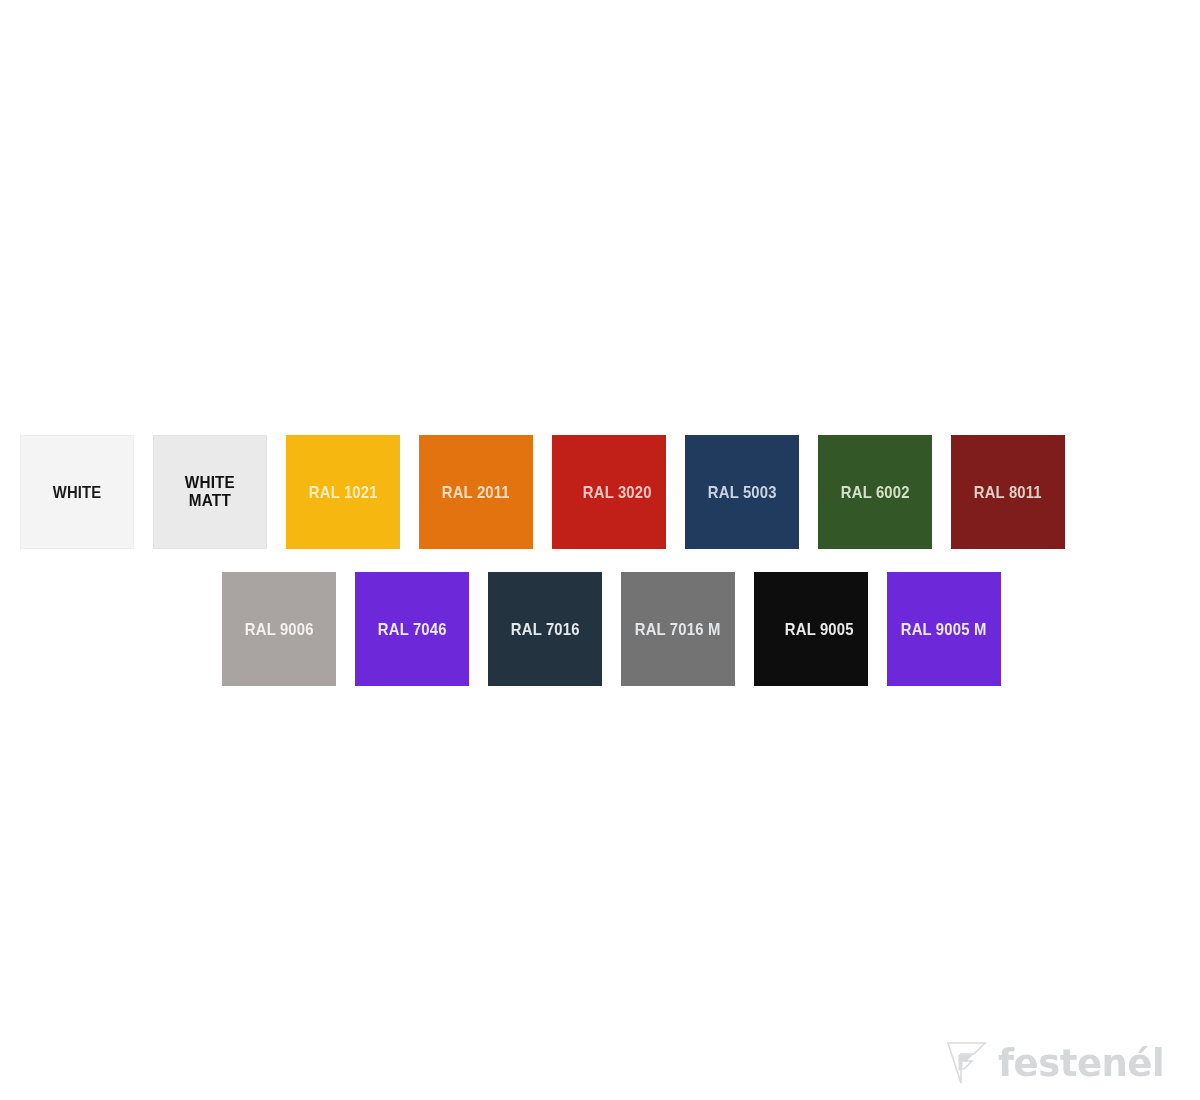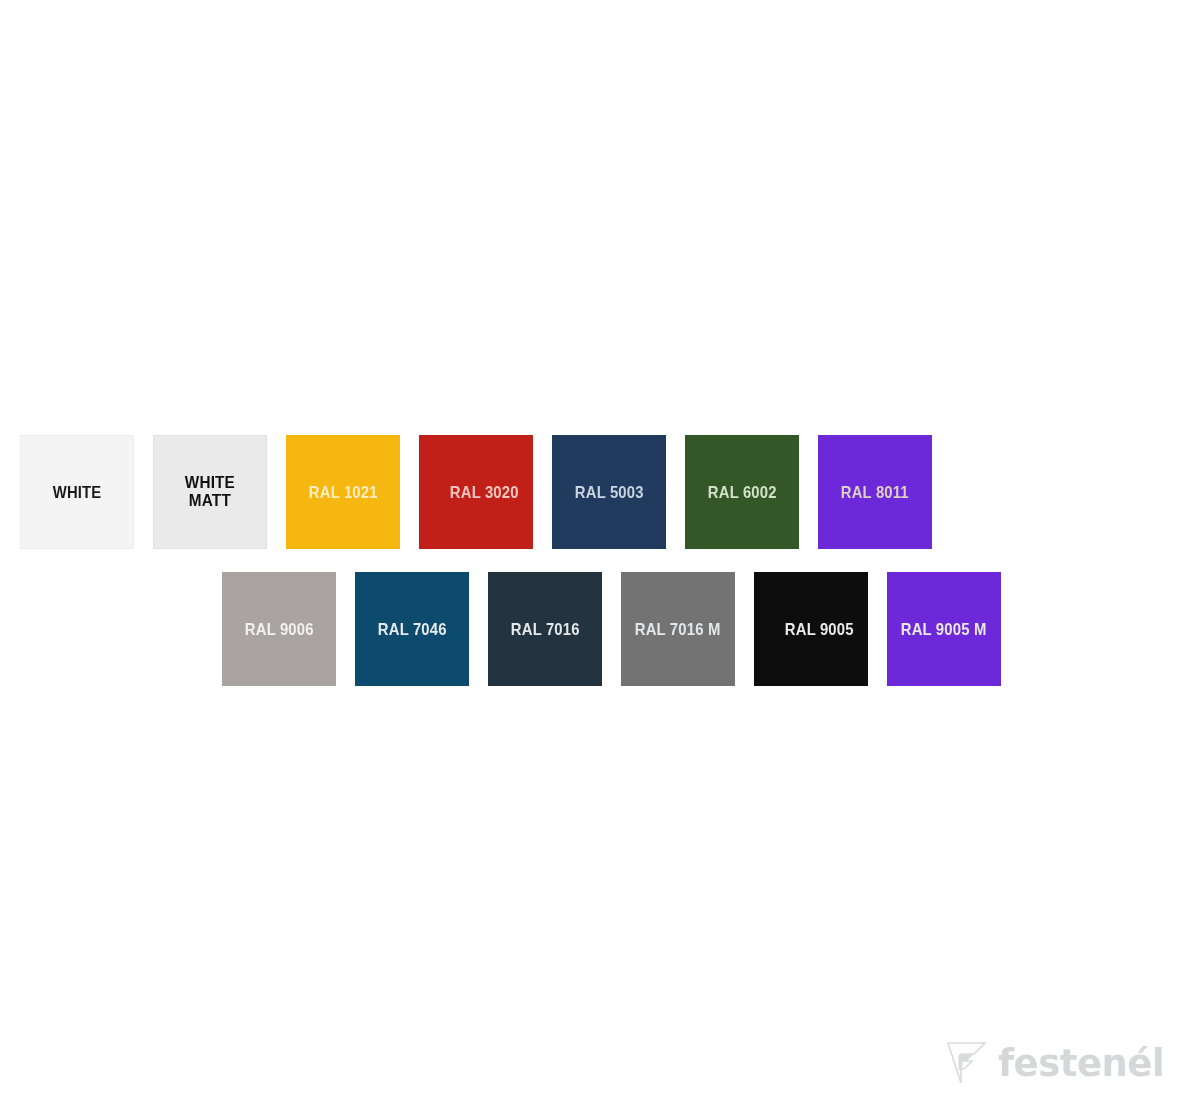--- a/index.html
+++ b/index.html
@@ -108,38 +108,41 @@
       <div class="swatch" style="background: rgb(244, 244, 244); border: 1px solid rgb(237, 237, 237);">
         <span class="swatch-label" style="color: rgb(26, 26, 26);">WHITE</span>
       </div>
       <div class="swatch" style="background: rgb(234, 234, 234); border: 1px solid rgb(226, 226, 226);">
         <span class="swatch-label two-line" style="color: rgb(17, 17, 17);">WHITE
 MATT</span>
       </div>
       <div class="swatch" style="background: rgb(246, 183, 17);">
         <span class="swatch-label" style="color: rgb(253, 238, 192);">RAL 1021</span>
       </div>
+      <div class="swatch" style="background: rgb(226, 115, 15);">
+        <span class="swatch-label" style="color: rgb(250, 220, 193);">RAL 2011</span>
+      </div>
       <div class="swatch" style="background: rgb(192, 32, 24); padding-left: 16px;">
         <span class="swatch-label" style="color: rgb(246, 198, 194);">RAL 3020</span>
       </div>
       <div class="swatch" style="background: rgb(33, 59, 94);">
         <span class="swatch-label" style="color: rgb(201, 212, 226);">RAL 5003</span>
       </div>
       <div class="swatch" style="background: rgb(51, 87, 38);">
         <span class="swatch-label" style="color: rgb(211, 225, 203);">RAL 6002</span>
       </div>
-      <div class="swatch" style="background: #6d28d9;">
+      <div class="swatch" style="background: #7f1d1d;">
         <span class="swatch-label" style="color: rgb(222, 208, 198);">RAL 8011</span>
       </div>
     </div>
   <div class="swatch-row" id="swatch-row-2">
       <div class="swatch" style="background: rgb(169, 164, 161);">
         <span class="swatch-label" style="color: rgb(242, 241, 240);">RAL 9006</span>
       </div>
-      <div class="swatch" style="background: #0c4a6e;">
+      <div class="swatch" style="background: #6d28d9;">
         <span class="swatch-label" style="color: rgb(230, 234, 236);">RAL 7046</span>
       </div>
       <div class="swatch" style="background: rgb(36, 51, 64);">
         <span class="swatch-label" style="color: rgb(227, 232, 236);">RAL 7016</span>
       </div>
       <div class="swatch" style="background: #737373;">
         <span class="swatch-label" style="color: rgb(228, 231, 234);">RAL 7016 M</span>
       </div>
       <div class="swatch" style="background: rgb(13, 13, 13); padding-left: 16px;">
         <span class="swatch-label" style="color: rgb(233, 233, 233);">RAL 9005</span>

